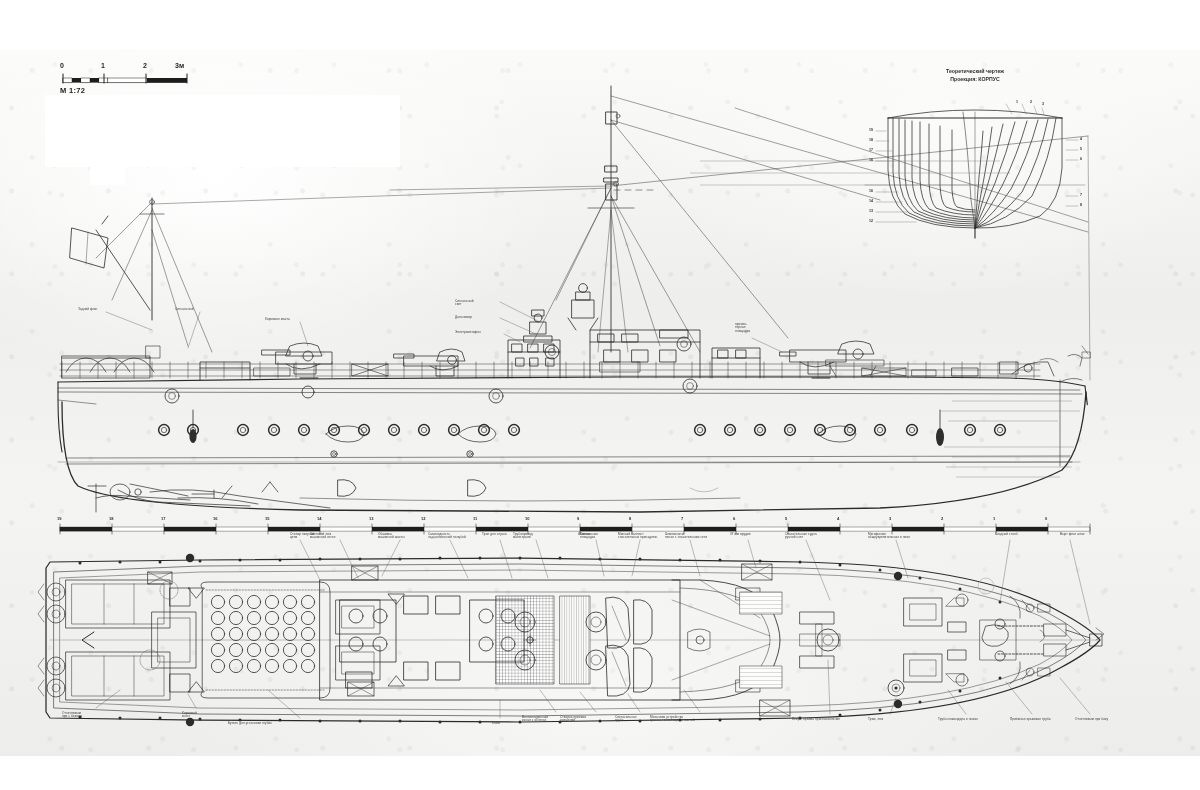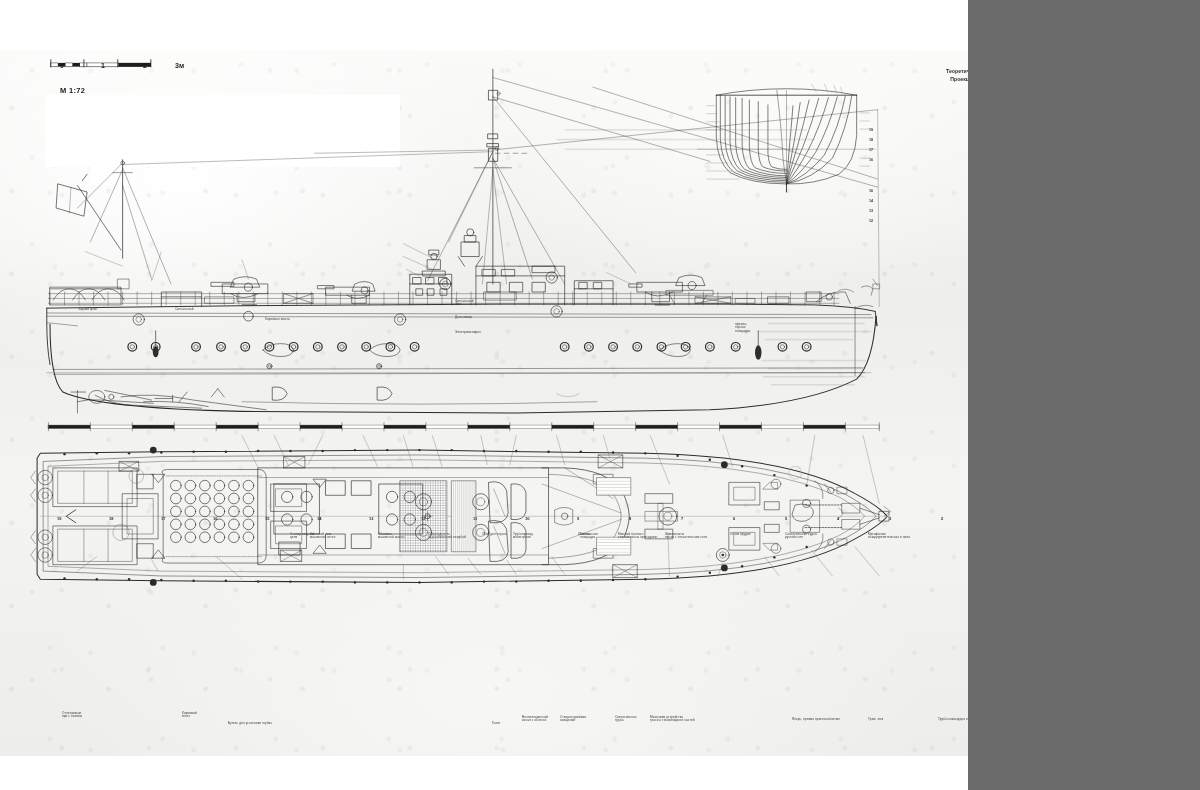--- a/index.html
+++ b/index.html
@@ -1,18 +1,18 @@
 <!DOCTYPE html>
 <html><head>
 <meta charset="utf-8">
 <style>
   html,body{margin:0;padding:0;background:#6b6b6b;}
   body{font-family:"Liberation Sans", sans-serif;}
   #sheet{
-    position:relative;width:968px;height:790px;overflow:hidden;
+    position:relative;width:1200px;height:790px;overflow:hidden;
     background:#eab308;
   }
   
   #paper{
     position:absolute;inset:0;
     background:
       radial-gradient(ellipse 500px 300px at 18% 22%, #ffffff 0%, rgba(255,255,255,0) 70%),
       radial-gradient(ellipse 420px 260px at 78% 14%, #fbfbfa 0%, rgba(255,255,255,0) 72%),
       radial-gradient(ellipse 600px 320px at 50% 88%, #f7f7f5 0%, rgba(255,255,255,0) 75%),
       linear-gradient(180deg,#fdfdfc 0%,#eeeeec 38%,#f4f4f2 62%,#ececeA 100%);

